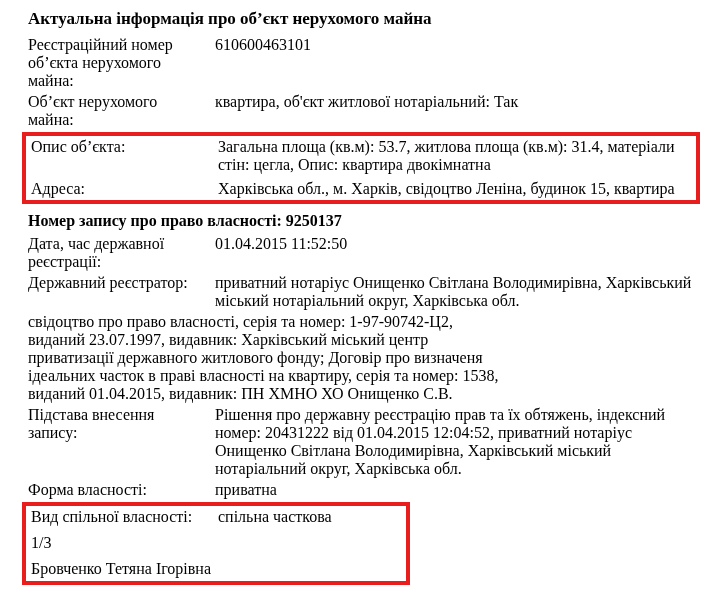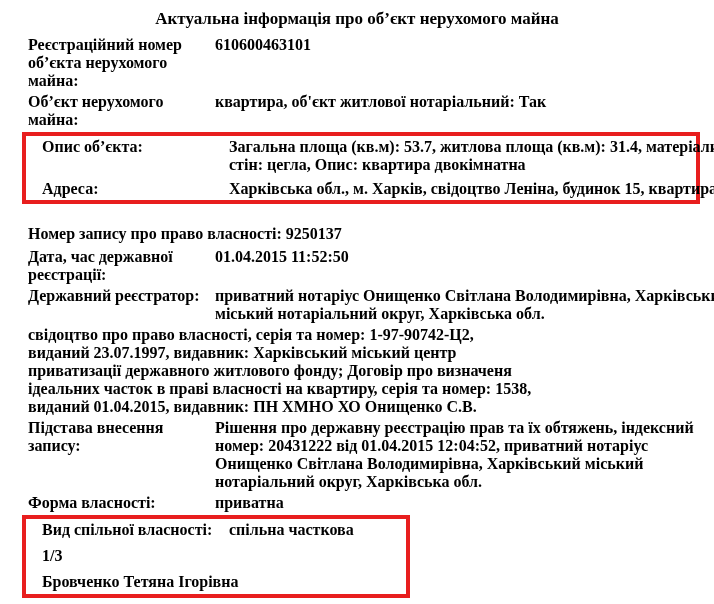--- a/index.html
+++ b/index.html
@@ -12,41 +12,40 @@
     color: var(--ink);
     font-family: "Liberation Serif", "DejaVu Serif", serif;
     font-size: 16px;
     line-height: 18px;
     padding: 10px 10px 0 28px;
     overflow: hidden;
   }
   .title {
     font-size: 17px;
     font-weight: bold;
-    text-align: center;
     line-height: 18px;
     margin: 0 18px 8px 0;
   }
   .title--ownership { margin-top: 8px; }
   .record-line {
     font-weight: bold;
     margin: 0 0 5px 0;
     white-space: pre;
   }
-  .row { display: flex; margin-bottom: 3px; font-weight: bold; }
+  .row { display: flex; margin-bottom: 3px; }
   .label {
     width: 187px;
     min-width: 187px;
     white-space: pre;
   }
   .value { white-space: pre; }
   .hl-box {
     border: 4px solid var(--hl);
-    margin: 0 0 21px -6px;
-    padding: 2px 0 1px 16px;
+    margin: 0 0 8px -6px;
+    padding: 2px 0 1px 5px;
   }
   .hl-box .row { margin-bottom: 6px; }
   .hl-box .row:last-child { margin-bottom: 1px; }
   .hl-box--object { width: 678px; }
   .hl-box--owners { width: 388px; }
   .hl-box--owners .row { margin-bottom: 8px; }
   .hl-box--owners .row:last-child { margin-bottom: 2px; }
 </style>
 </head>
 <body>

